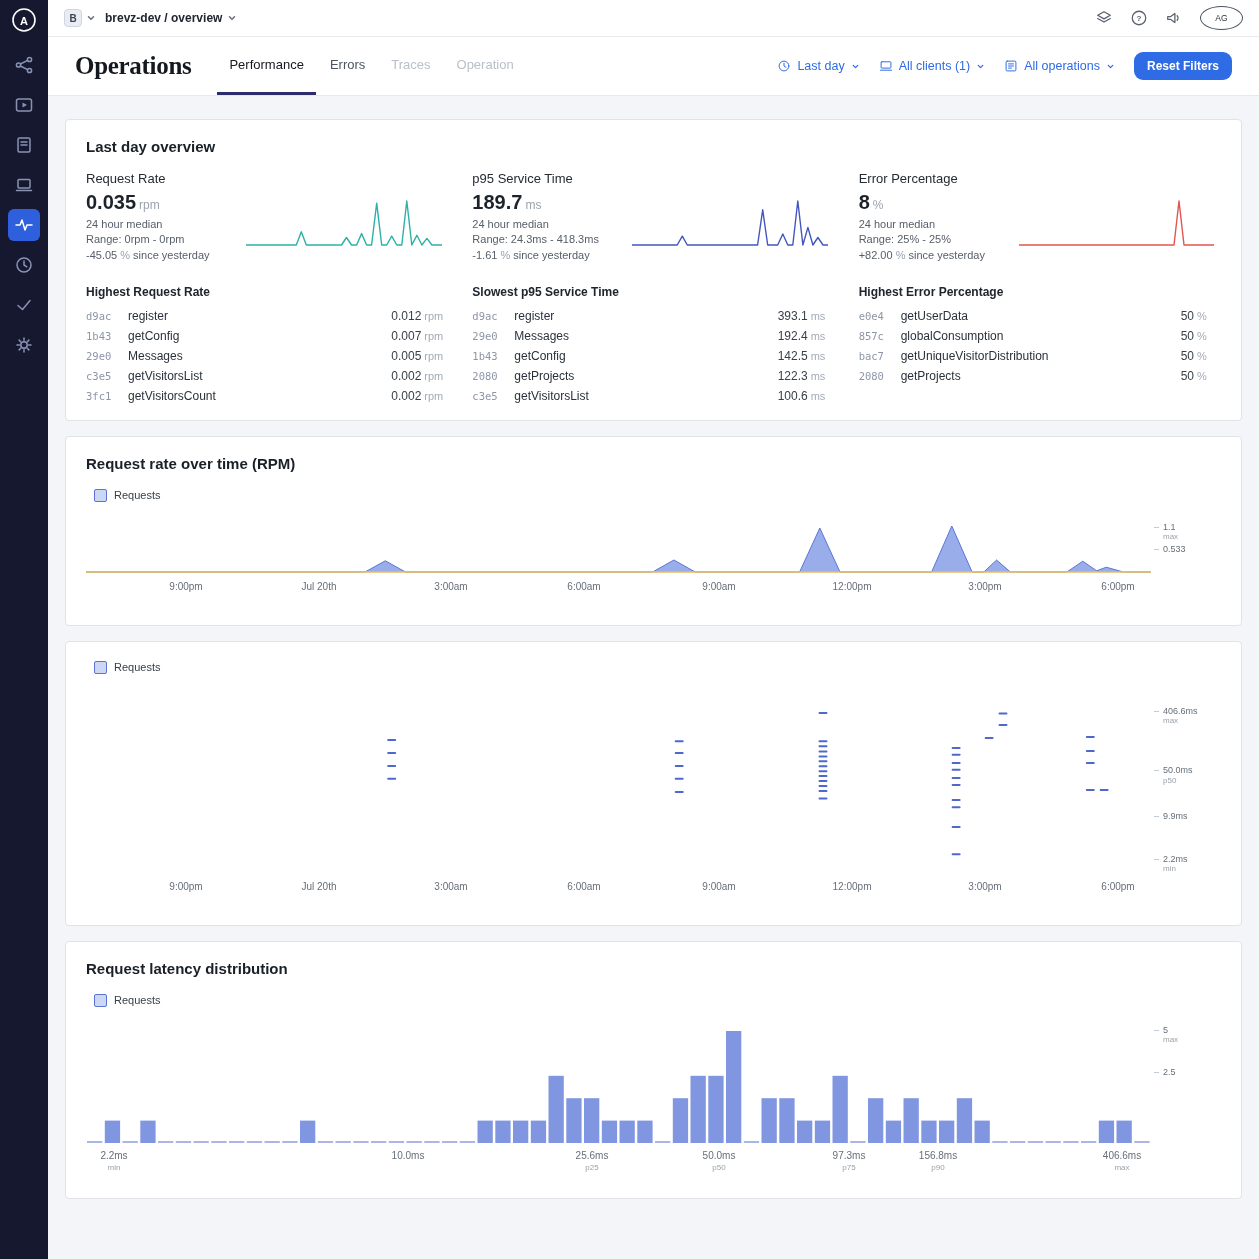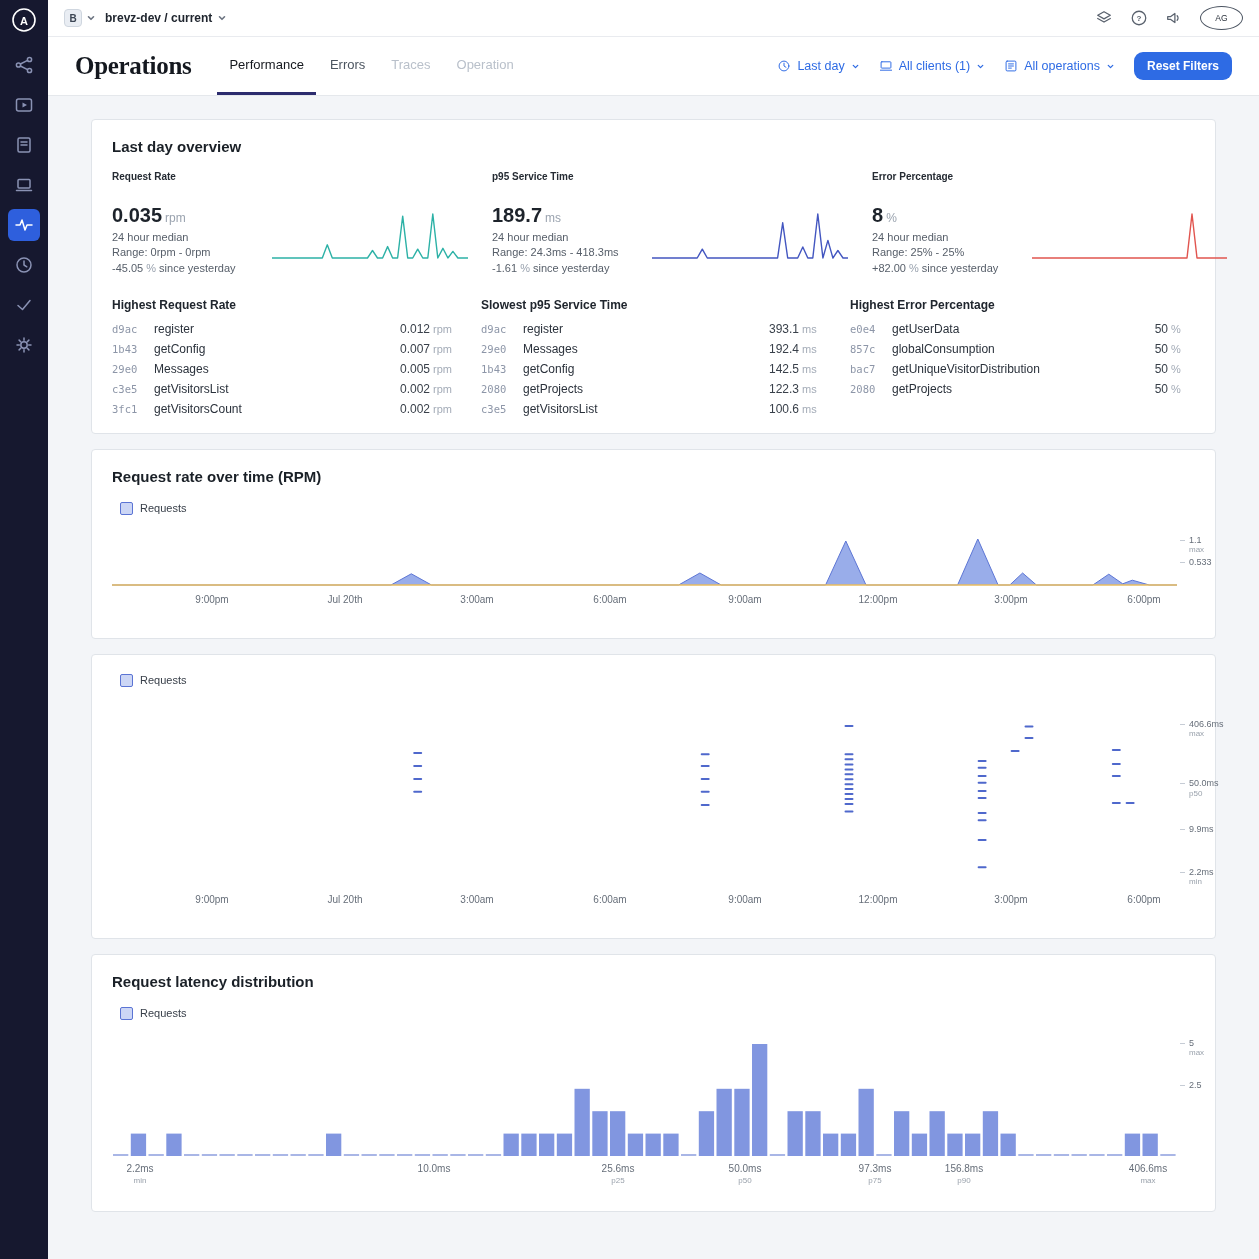--- a/index.html
+++ b/index.html
@@ -36,27 +36,27 @@
   .tabs{display:flex;gap:2px;}
   .tab{display:flex;align-items:center;padding:0 12px;font-size:13px;color:#4c5560;border-bottom:3px solid transparent;cursor:pointer;}
   .tab.active{color:#15181e;font-weight:400;border-color:#2c2c6e;}
   .tab.disabled{color:#b9c0ca;cursor:default;}
   .filters{margin-left:auto;display:flex;align-items:center;gap:19px;align-self:center;}
   .filter{display:flex;align-items:center;gap:6px;color:#2e6be4;font-size:12.5px;background:none;border:none;cursor:pointer;font-family:inherit;}
   .filter svg{stroke:#2e6be4;fill:none;stroke-width:1.4;stroke-linecap:round;stroke-linejoin:round;}
   .reset-btn{background:#2e6be4;color:#fff;border:none;border-radius:9px;padding:7px 13px;font-size:12px;font-weight:700;cursor:pointer;font-family:inherit;}
 
   
-  .content{flex:1;overflow:hidden;padding:23px 43px 0;}
+  .content{flex:1;overflow:hidden;padding:23px 17px 0;}
   .card{background:#fff;border:1px solid #e0e4e9;border-radius:4px;padding:18px 20px 14px;margin-bottom:15px;}
   .card-title{font-size:15px;font-weight:700;color:#1a2027;margin-bottom:16px;}
 
   
   .metrics{display:grid;grid-template-columns:1fr 1fr 1fr;gap:24px;margin-bottom:24px;}
-  .metric-label{font-size:10px;font-weight:700;color:#252b33;margin-bottom:22px;}
+  .metric-label{font-size:13px;font-weight:400;color:#252b33;margin-bottom:5px;}
   .metric-body{display:flex;align-items:flex-start;gap:8px;}
   .metric-text{width:152px;flex-shrink:0;}
   .metric-value{font-size:20px;font-weight:600;color:#1d232b;}
   .metric-unit{font-size:12px;color:#9aa3af;margin-left:3px;font-weight:400;}
   .metric-line{font-size:11px;color:#565e69;margin-top:3.5px;}
   .metric-line .pct{color:#9aa3af;}
   .metric-spark{flex:1;height:54px;margin-top:4px;min-width:0;}
   .olists{display:grid;grid-template-columns:1fr 1fr 1fr;gap:24px;}
   .olist-title{font-size:12px;font-weight:700;color:#20262e;margin-bottom:7px;}
   .olist-row{display:flex;align-items:baseline;font-size:12px;padding:3px 0;cursor:pointer;}
@@ -142,21 +142,21 @@
   <div class="main">
 
     <div class="topbar">
       <div class="org-badge">
         <span>B</span>
       </div>
       <svg class="chev" width="10" height="10" viewBox="0 0 10 10" style="margin-left:4px">
           <path d="M2.5 3.8L5 6.3L7.5 3.8"></path>
         </svg>
       <div class="crumb-wrap">
-        <span class="crumb">brevz-dev / current</span>
+        <span class="crumb">brevz-dev / overview</span>
         <svg class="chev" width="10" height="10" viewBox="0 0 10 10">
             <path d="M2.5 3.8L5 6.3L7.5 3.8"></path>
           </svg>
       </div>
       <div class="topbar-right">
         <span class="tb-icon">
           <svg width="18" height="18" viewBox="0 0 20 20">
               <path d="M10 3L17 7L10 11L3 7Z"></path>
               <path d="M3 10.5L10 14.5L17 10.5"></path>
             </svg>

